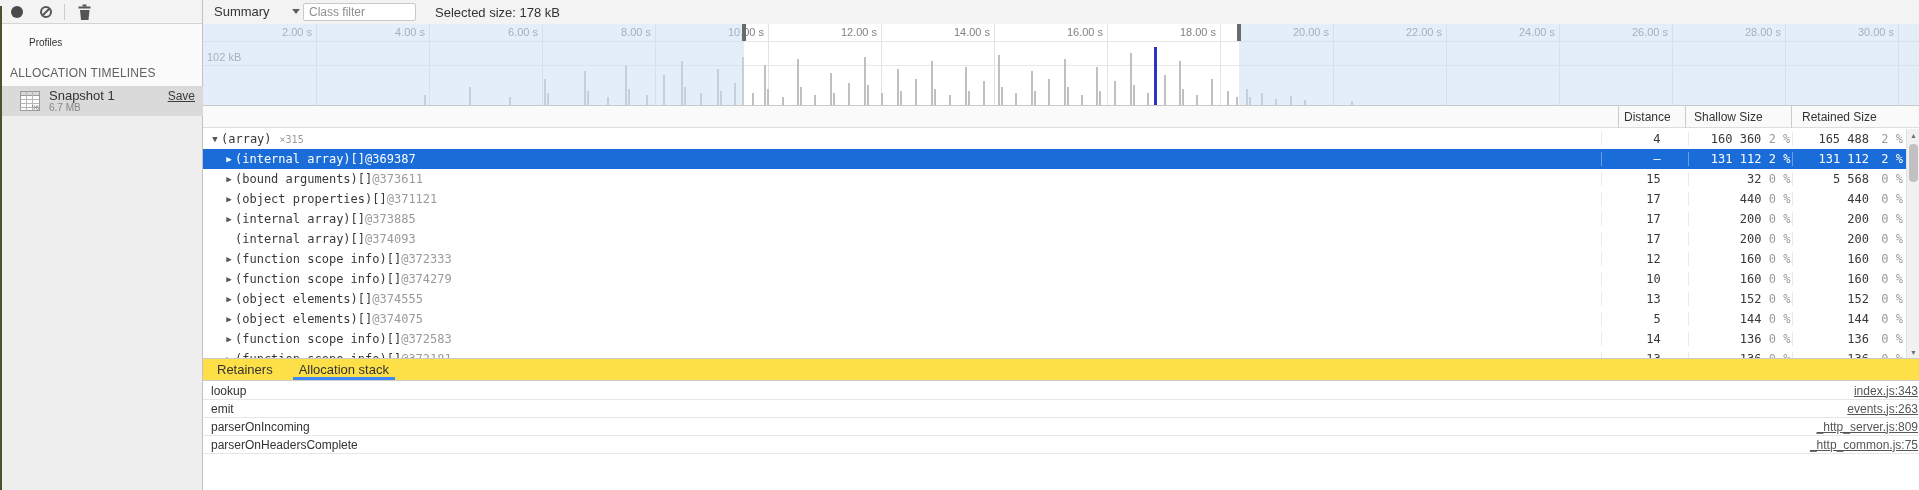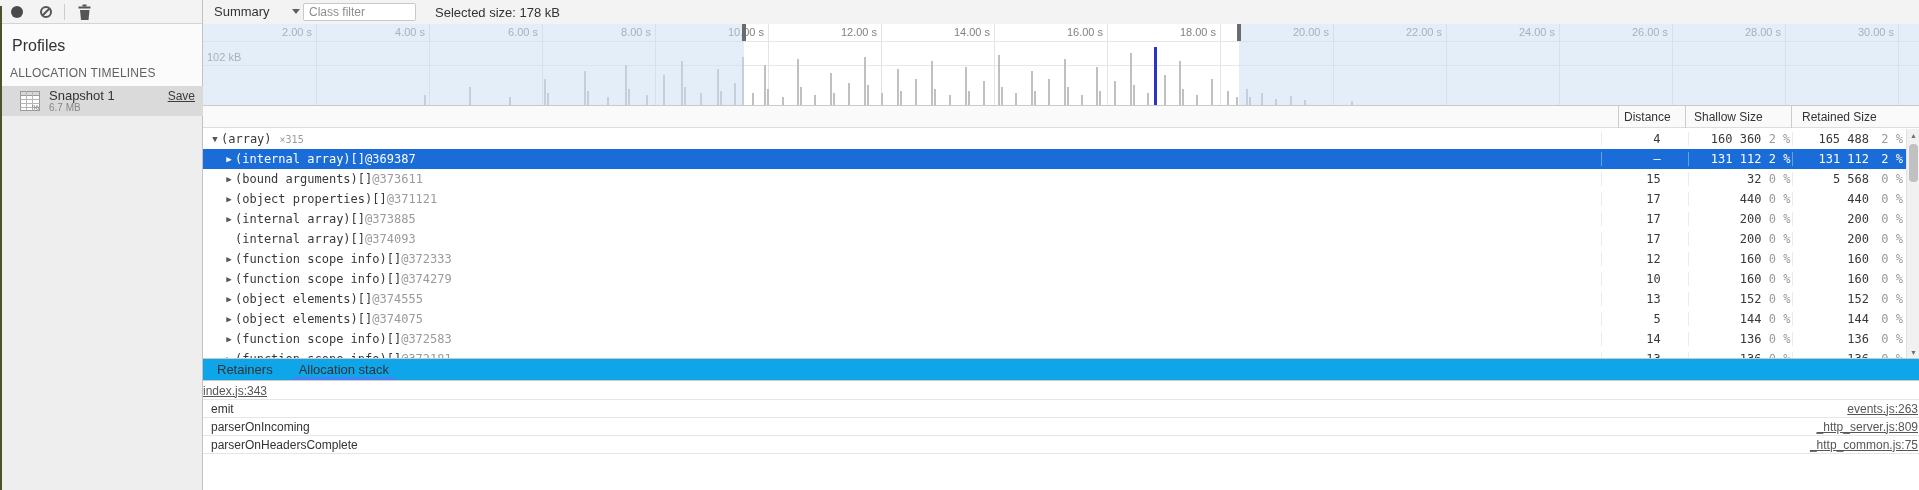--- a/index.html
+++ b/index.html
@@ -11,21 +11,21 @@
   .edge-strip { position:absolute; left:0; top:6px; width:2px; height:484px; background:#50502c; z-index:30; }
 
   
   .sidebar { position:absolute; left:0; top:0; width:203px; height:490px; background:#fbfbfb; border-right:1px solid #c2c2c2; }
   .side-toolbar { position:relative; height:24px; background:#f3f3f3; border-bottom:1px solid #d4d4d4; }
   .record-btn { position:absolute; left:11px; top:6px; width:12px; height:12px; border-radius:50%; background:#4a4a4a; }
   .block-btn { position:absolute; left:40px; top:6px; width:12px; height:12px; border:2px solid #555; border-radius:50%; }
   .block-btn::after { content:""; position:absolute; left:-1px; top:3px; width:10px; height:2px; background:#555; transform:rotate(-45deg); }
   .tb-divider { position:absolute; left:64px; top:4px; width:1px; height:16px; background:#ccc; }
   .trash-btn { position:absolute; left:77px; top:4px; width:15px; height:16px; }
-  .profiles-label { position:absolute; left:12px; top:37px; font-size:16px; color:#333; }
+  .profiles-label { position:absolute; left:29px; top:37px; font-size:10px; color:#333; }
   .alloc-header { position:absolute; left:10px; top:66px; font-size:12px; color:#616161; letter-spacing:.2px; }
   .snapshot-item { position:absolute; left:0; top:86px; width:203px; height:30px; background:#dadada; }
   .snapshot-icon { position:absolute; left:18px; top:3px; }
   .snapshot-name { position:absolute; left:49px; top:2px; font-size:13px; color:#333; }
   .snapshot-size { position:absolute; left:49px; top:16px; font-size:10px; color:#878787; }
   .save-link { position:absolute; right:8px; top:3px; font-size:12px; color:#3c3c3c; text-decoration:underline; cursor:pointer; }
   .sidebar-fill { position:absolute; left:0; top:116px; width:202px; height:374px; background:#eeeeee; }
 
   
   .main { position:absolute; left:203px; top:0; width:1716px; height:490px; }
@@ -74,21 +74,21 @@
 
   
   .vscroll { position:absolute; right:0; top:23px; width:13px; height:230px; background:#f1f1f1; border-left:1px solid #e0e0e0; }
   .sb-btn { position:absolute; left:0; width:13px; height:13px; font-size:7px; color:#6f6f6f; text-align:center; line-height:13px; }
   .sb-up { top:0; }
   .sb-down { bottom:0; }
   .sb-thumb { position:absolute; left:2px; top:15px; width:9px; height:38px; background:#c1c1c1; border-radius:4px; }
 
   
   .bottom { position:absolute; left:0; top:358px; width:1716px; height:132px; background:#fff; }
-  .tabbar { position:relative; height:23px; background:#0ea5e9; border-top:1px solid #c9c9c9; border-bottom:1px solid #ccc; display:flex; align-items:stretch; padding-left:8px; }
+  .tabbar { position:relative; height:23px; background:#fde047; border-top:1px solid #c9c9c9; border-bottom:1px solid #ccc; display:flex; align-items:stretch; padding-left:8px; }
   .tab { font-size:13px; color:#333; padding:0 6px; margin-right:14px; display:flex; align-items:center; cursor:pointer; }
   .tab.active { border-bottom:3px solid var(--tabline,#4285f4); padding-top:3px; }
   .stack-rows { position:absolute; left:0; top:24px; width:1716px; }
   .srow { height:18px; border-bottom:1px solid #e6e6e6; display:flex; align-items:center; font-size:12px; color:#333; }
   .srow .fn { padding-left:8px; flex:1; }
   .srow .loc { padding-right:1px; color:#565656; text-decoration:underline; cursor:pointer; }
 </style>
 </head>
 <body>
 
@@ -462,20 +462,21 @@
       </div>
     </div>
 
     <div class="bottom">
       <div class="tabbar">
         <div class="tab">Retainers</div>
         <div class="tab active" id="tab-alloc">Allocation stack</div>
       </div>
       <div class="stack-rows" id="stack">
           <div class="srow">
+            <span class="fn">lookup</span>
             <span class="loc">index.js:343</span>
           </div>
           <div class="srow">
             <span class="fn">emit</span>
             <span class="loc">events.js:263</span>
           </div>
           <div class="srow">
             <span class="fn">parserOnIncoming</span>
             <span class="loc">_http_server.js:809</span>
           </div>

